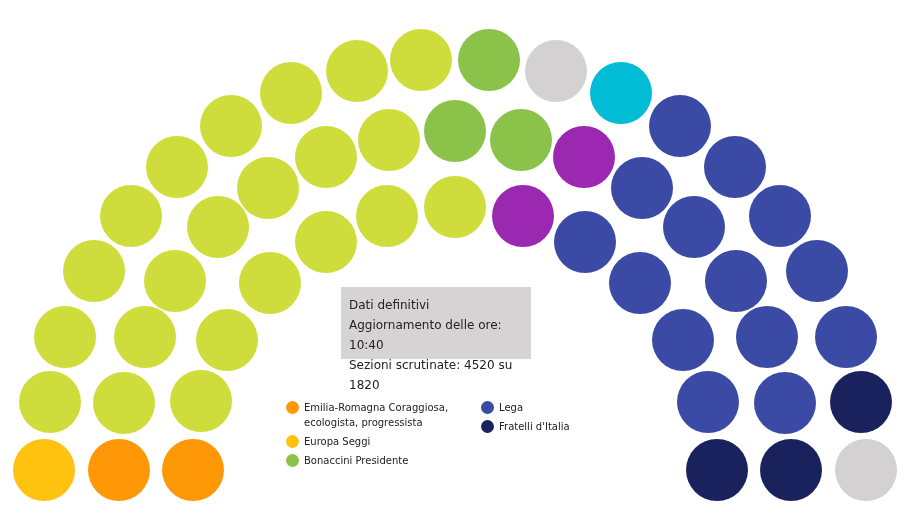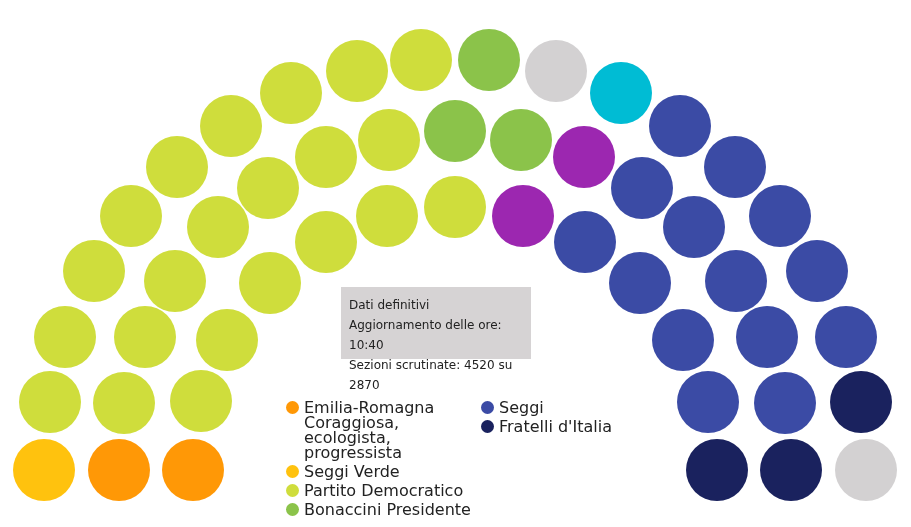--- a/index.html
+++ b/index.html
@@ -1,21 +1,21 @@
 <!DOCTYPE html>
 <html><head>
 <meta charset="utf-8">
 <style>
   html,body{margin:0;padding:0;background:#ffffff;}
   body{width:911px;height:527px;position:relative;overflow:hidden;font-family:"DejaVu Sans","Liberation Sans",sans-serif;}
   #chart{position:absolute;left:0;top:0;width:911px;height:527px;}
   .seat{position:absolute;width:62px;height:62px;border-radius:50%;}
   .infobox{position:absolute;left:341px;top:287px;width:190px;height:72px;background:#d6d3d4;box-sizing:border-box;padding:8px 8px 0 8px;color:#222;font-size:12px;line-height:20px;}
   .infobox .t{font-weight:normal;}
-  .legend{position:absolute;font-size:16px;color:#222;line-height:15px;}
+  .legend{position:absolute;font-size:10px;color:#222;line-height:15px;}
   .legend .item{position:relative;padding-left:18px;margin-bottom:4px;}
   .legend .dot{position:absolute;left:0;top:1px;width:13px;height:13px;border-radius:50%;}
   .legend-left{left:286px;top:400px;width:190px;}
   .legend-right{left:481px;top:400px;width:170px;}
 </style>
 </head>
 <body>
 
 <div id="chart">
     <div class="seat" style="left: 13px; top: 439px; background: rgb(255, 194, 14);"></div>
@@ -66,26 +66,25 @@
     <div class="seat" style="left: 492px; top: 185px; background: rgb(156, 39, 176);"></div>
     <div class="seat" style="left: 554px; top: 211px; background: rgb(59, 75, 165);"></div>
     <div class="seat" style="left: 609px; top: 252px; background: rgb(59, 75, 165);"></div>
     <div class="seat" style="left: 652px; top: 309px; background: rgb(59, 75, 165);"></div>
     <div class="seat" style="left: 677px; top: 371px; background: rgb(59, 75, 165);"></div>
   </div>
 
 <div class="infobox">
   <div class="t">Dati definitivi</div>
   <div>Aggiornamento delle ore: 10:40</div>
-  <div>Sezioni scrutinate: 4520 su 2870</div>
+  <div>Sezioni scrutinate: 4520 su 1820</div>
 </div>
 
 <div class="legend legend-left">
   <div class="item"><span class="dot" style="background: rgb(255, 152, 6);"></span><span>Emilia-Romagna Coraggiosa, ecologista, progressista</span></div>
-  <div class="item"><span class="dot" style="background: rgb(255, 194, 14);"></span><span>Seggi Verde</span></div>
-  <div class="item"><span class="dot" style="background: rgb(207, 221, 60);"></span><span>Partito Democratico</span></div>
+  <div class="item"><span class="dot" style="background: rgb(255, 194, 14);"></span><span>Europa Seggi</span></div>
   <div class="item"><span class="dot" style="background: rgb(139, 195, 74);"></span><span>Bonaccini Presidente</span></div>
 </div>
 
 <div class="legend legend-right">
-  <div class="item"><span class="dot" style="background: rgb(59, 75, 165);"></span><span>Seggi</span></div>
+  <div class="item"><span class="dot" style="background: rgb(59, 75, 165);"></span><span>Lega</span></div>
   <div class="item"><span class="dot" style="background: rgb(26, 34, 94);"></span><span>Fratelli d'Italia</span></div>
 </div>
 
 </body></html>

